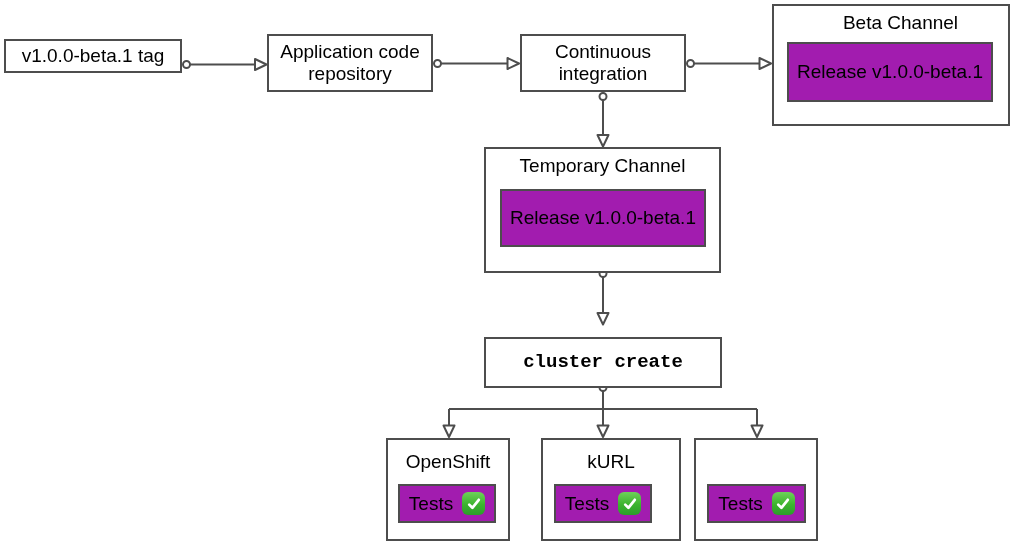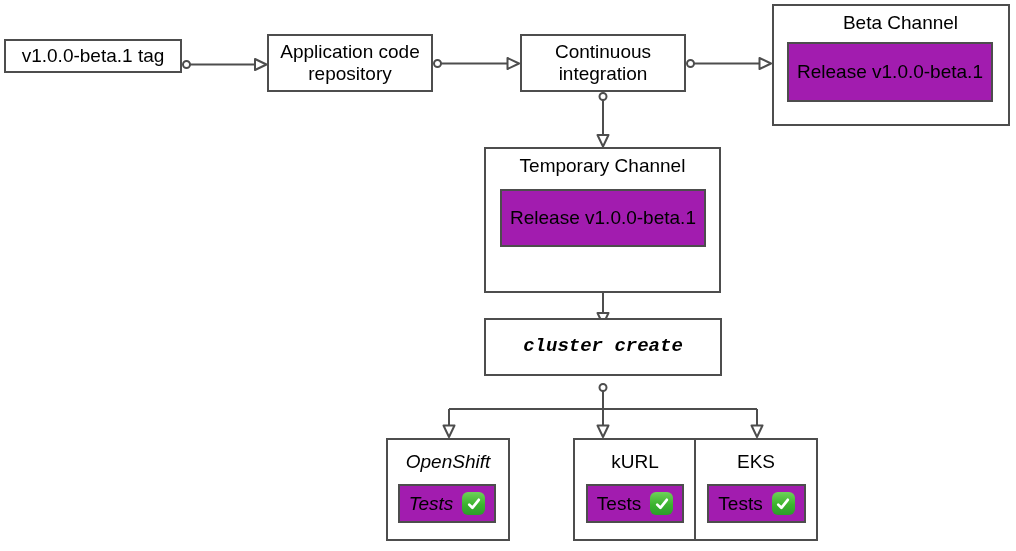--- a/index.html
+++ b/index.html
@@ -52,26 +52,26 @@
     display:inline-flex;align-items:center;justify-content:center;
     flex:0 0 auto;
   }
 
   
   #node-tag{left:4px;top:39px;width:178px;height:34px;}
   #node-repo{left:267px;top:34px;width:166px;height:58px;}
   #node-ci{left:520px;top:34px;width:166px;height:58px;}
   #node-beta{left:772px;top:4px;width:238px;height:122px;padding-left:19px;}
   #inner-beta{left:13px;top:36px;width:206px;height:60px;}
-  #node-temp{left:484px;top:147px;width:237px;height:146px;}
+  #node-temp{left:484px;top:147px;width:237px;height:126px;}
   #inner-temp{left:14px;top:40px;width:206px;height:58px;}
-  #node-cluster{left:484px;top:318px;width:238px;height:58px;font-style:italic;}
-  #node-openshift{left:386px;top:438px;width:124px;height:103px;font-style:italic;}
+  #node-cluster{left:484px;top:337px;width:238px;height:51px;}
+  #node-openshift{left:386px;top:438px;width:124px;height:103px;}
   #inner-openshift{left:10px;top:44px;width:98px;height:39px;}
-  #node-kurl{left:541px;top:438px;width:124px;height:103px;margin-left:32px;}
+  #node-kurl{left:541px;top:438px;width:140px;height:103px;}
   #inner-kurl{left:11px;top:44px;width:98px;height:39px;}
   #node-eks{left:694px;top:438px;width:124px;height:103px;}
   #inner-eks{left:11px;top:44px;width:99px;height:39px;}
 </style>
 </head>
 <body>
 
 <div class="canvas">
 
   <svg class="edges" viewBox="0 0 1016 551">
@@ -161,21 +161,20 @@
       <span class="lbl">Tests</span>
       <span class="check-badge">
         <svg viewBox="0 0 16 16" width="16" height="16" aria-hidden="true">
           <path d="M3.2 8.6 L6.4 11.8 L12.8 3.8" fill="none" stroke="#ffffff" stroke-width="2.7" stroke-linecap="round" stroke-linejoin="round"></path>
         </svg>
       </span>
     </div>
   </div>
 
   <div class="node container test" id="node-eks">
-    <div class="ctitle">EKS</div>
     <div class="inner tests" id="inner-eks">
       <span class="lbl">Tests</span>
       <span class="check-badge">
         <svg viewBox="0 0 16 16" width="16" height="16" aria-hidden="true">
           <path d="M3.2 8.6 L6.4 11.8 L12.8 3.8" fill="none" stroke="#ffffff" stroke-width="2.7" stroke-linecap="round" stroke-linejoin="round"></path>
         </svg>
       </span>
     </div>
   </div>
 

